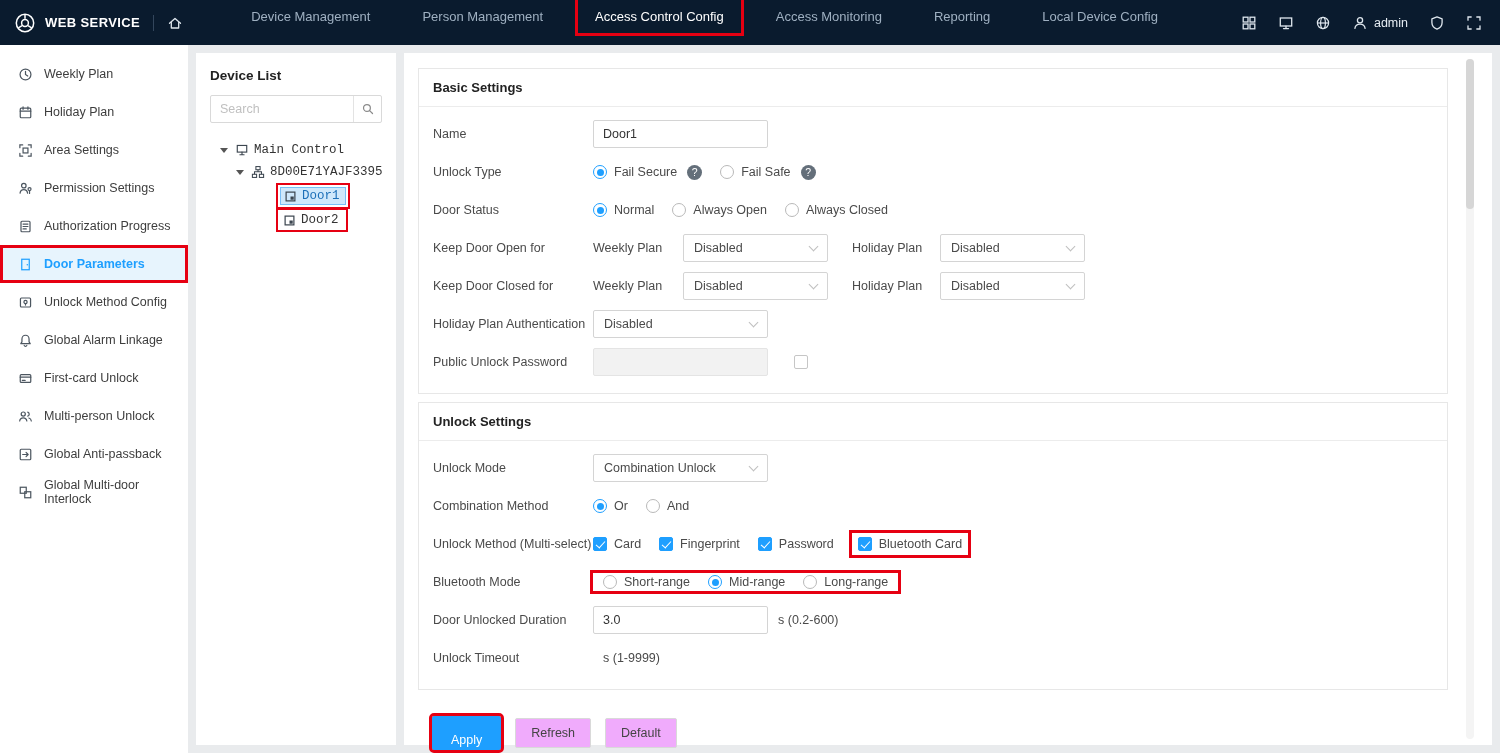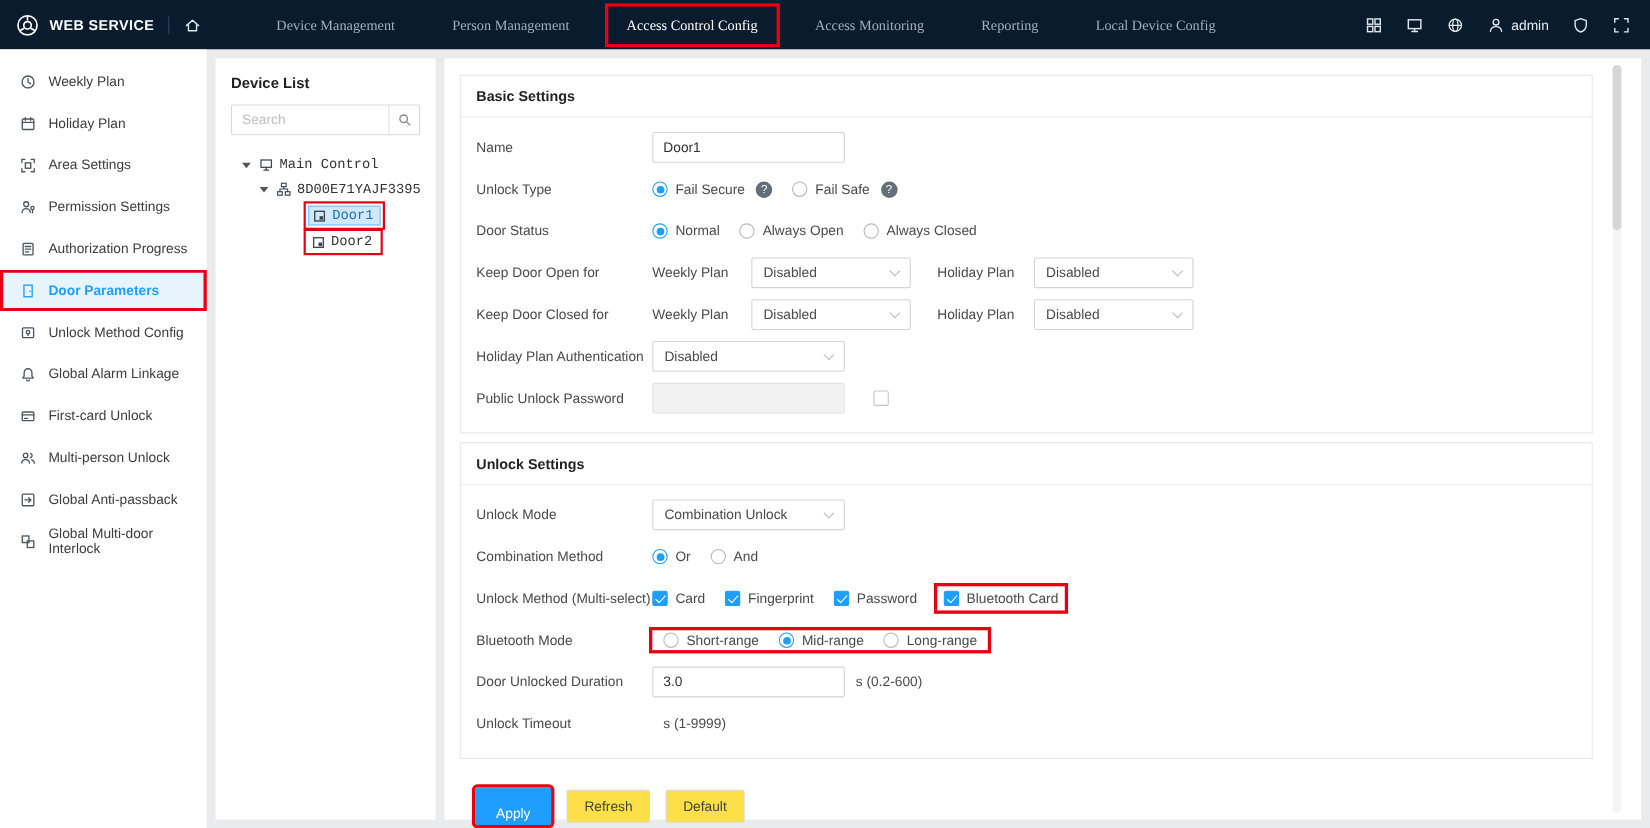--- a/index.html
+++ b/index.html
@@ -6,21 +6,21 @@
   html,body { width:1500px; height:753px; overflow:hidden; }
   body { font-family:"Liberation Sans", sans-serif; background:#e9ebed; color:#333; }
 
   
   .topbar { height:45px; background:#0a1b2e; display:flex; align-items:center; }
   .brand-area { display:flex; align-items:center; padding-left:14px; flex:none; }
   .logo { display:flex; margin-right:9px; }
   .brand { color:#fff; font-size:13px; font-weight:bold; letter-spacing:.4px; }
   .brand-sep { width:1px; height:16px; background:#33465c; margin:0 13px; }
   .home { display:flex; color:#dfe7ee; cursor:pointer; }
-  .topnav { display:flex; align-items:center; margin-left:42px; height:100%;font-family:Liberation Serif, serif; }
+  .topnav { display:flex; align-items:flex-start; margin-left:42px; height:100%; }
   .nav-item { color:#9fb0c1; font-size:13px; padding:9px 17px; margin:0 9px; cursor:pointer; white-space:nowrap; }
   .nav-item.active { color:#fff; }
   .top-right { margin-left:auto; display:flex; align-items:center; gap:21px; padding-right:18px; color:#dfe7ee; }
   .tr-icon { display:flex; cursor:pointer; }
   .user-chip { display:flex; align-items:center; gap:6px; cursor:pointer; }
   .user-name { font-size:12.5px; color:#e6edf3; }
 
   
   .content { display:flex; height:708px; background:#e9ebed; }
   .sidebar { width:188px; background:#fff; flex:none; padding-top:10px; }
@@ -72,21 +72,21 @@
   .radio.sel::after { content:""; width:7px; height:7px; border-radius:50%; background:#1e9fff; }
   .cbox { width:14px; height:14px; border:1px solid #c6c6c6; border-radius:2px; background:#fff; flex:none; position:relative; }
   .cbox.on { background:#1e9fff; border-color:#1e9fff; }
   .cbox.on::after { content:""; position:absolute; left:4px; top:1px; width:4px; height:8px; border-right:1.8px solid #fff; border-bottom:1.8px solid #fff; transform:rotate(42deg); }
   .help { width:15px; height:15px; border-radius:50%; background:#646f7a; color:#fff; font-size:10.5px; display:inline-flex; align-items:center; justify-content:center; margin-left:3px; flex:none; cursor:pointer; }
   .help::after { content:"?"; }
   .suffix { font-size:12.5px; color:#4a4a4a; margin-left:10px; }
 
   
   .btn-row { display:flex; align-items:center; gap:22px; padding:18px 0 0 14px; }
-  .btn { height:30px; padding:0 15px; border:1px solid #d9d9d9; background:#fde047; border-radius:2px; font:12.5px "Liberation Sans",sans-serif; color:#444; cursor:pointer; }
+  .btn { height:30px; padding:0 15px; border:1px solid #d9d9d9; background:#f0abfc; border-radius:2px; font:12.5px "Liberation Sans",sans-serif; color:#444; cursor:pointer; }
   .btn.primary { background:#1e9fff; border-color:#1e9fff; color:#fff; padding:16px 18px; }
   .btn-row .btn + .btn { margin-left:-8px; }
 
   
   .vscroll { position:absolute; top:6px; bottom:6px; right:18px; width:8px; background:#f4f4f4; border-radius:4px; }
   .vthumb { position:absolute; top:0; left:0; width:8px; height:150px; background:#d6d6d6; border-radius:4px; cursor:pointer; }
 </style>
 </head>
 <body>
 

